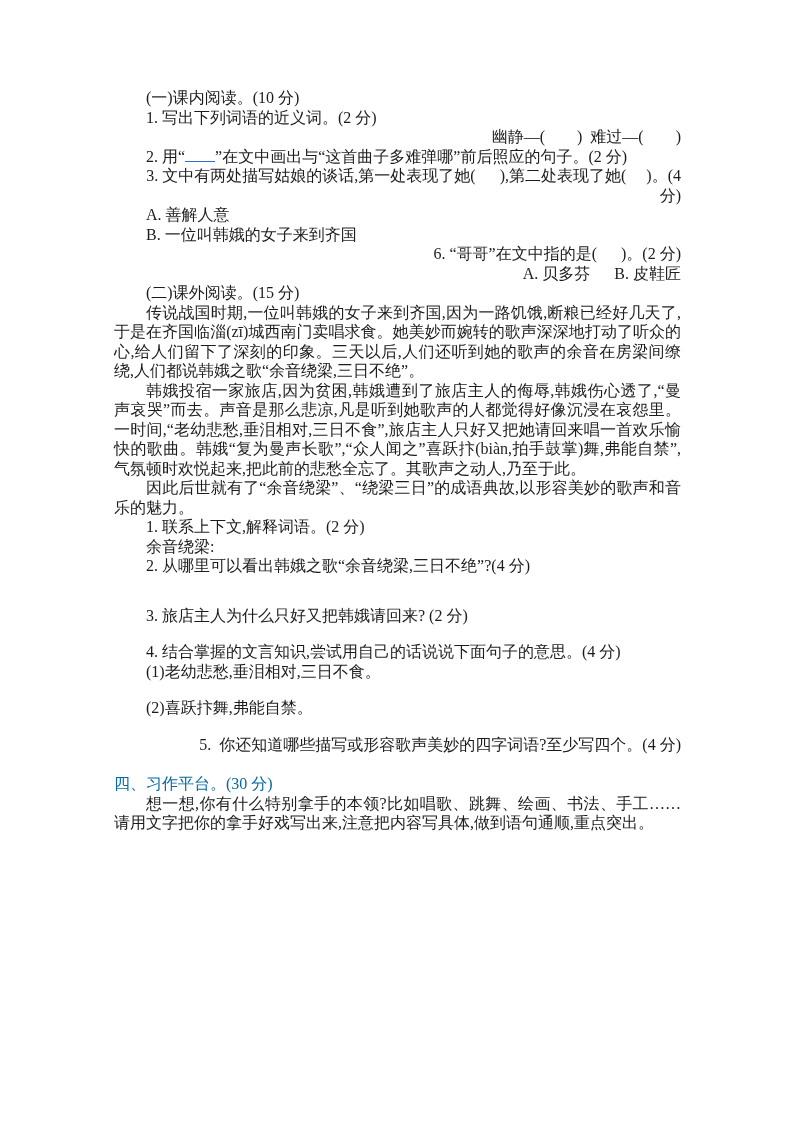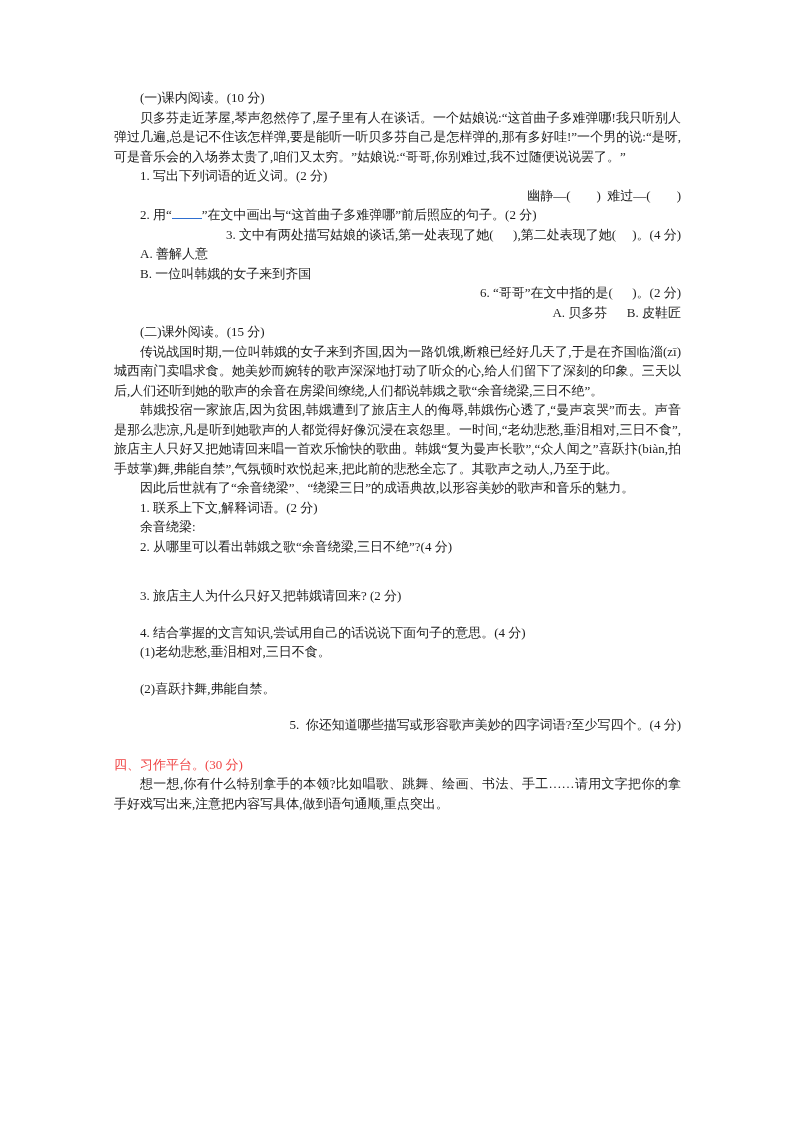--- a/index.html
+++ b/index.html
@@ -12,49 +12,48 @@
   }
   .page {
     position: relative;
     width: 793px;
     height: 1122px;
     background: #ffffff;
     overflow: hidden;
   }
   .doc {
     padding: 88px 112px 0 114px;
-    font-size: 13px;
+    font-size: 16px;
     line-height: 19.5px;
   }
   .ln {
     text-indent: 2em;
     text-align: justify;
   }
   .pre { white-space: pre-wrap; text-align: right; }
   .flush { text-indent: 0; }
-  .teal { color: #ef4444; }
+  .teal { color: #0369a1; }
   .blank {
     display: inline-block;
     width: 30px;
     height: 11px;
     border-bottom: 1.6px solid #2f6fd0;
     vertical-align: baseline;
   }
   .sp17 { height: 17px; }
   .sp20 { height: 20px; }
   .sp30 { height: 30px; }
 </style>
 </head>
 <body>
 
 <div class="page">
   <main class="doc">
 
     <p class="ln flush-indent">(一)课内阅读。(10 分)</p>
-    <p class="ln">贝多芬走近茅屋,琴声忽然停了,屋子里有人在谈话。一个姑娘说:“这首曲子多难弹哪!我只听别人弹过几遍,总是记不住该怎样弹,要是能听一听贝多芬自己是怎样弹的,那有多好哇!”一个男的说:“是呀,可是音乐会的入场券太贵了,咱们又太穷。”姑娘说:“哥哥,你别难过,我不过随便说说罢了。”</p>
 
     <p class="ln">1. 写出下列词语的近义词。(2 分)</p>
     <p class="ln pre">幽静—(        )  难过—(        )</p>
 
     <p class="ln"><span>2. 用“</span><span class="blank"></span><span>”在文中画出与“这首曲子多难弹哪”前后照应的句子。(2 分)</span></p>
 
     <p class="ln pre">3. 文中有两处描写姑娘的谈话,第一处表现了她(      ),第二处表现了她(     )。(4 分)</p>
     <p class="ln">A. 善解人意</p>
     <p class="ln">B. 一位叫韩娥的女子来到齐国</p>
 

